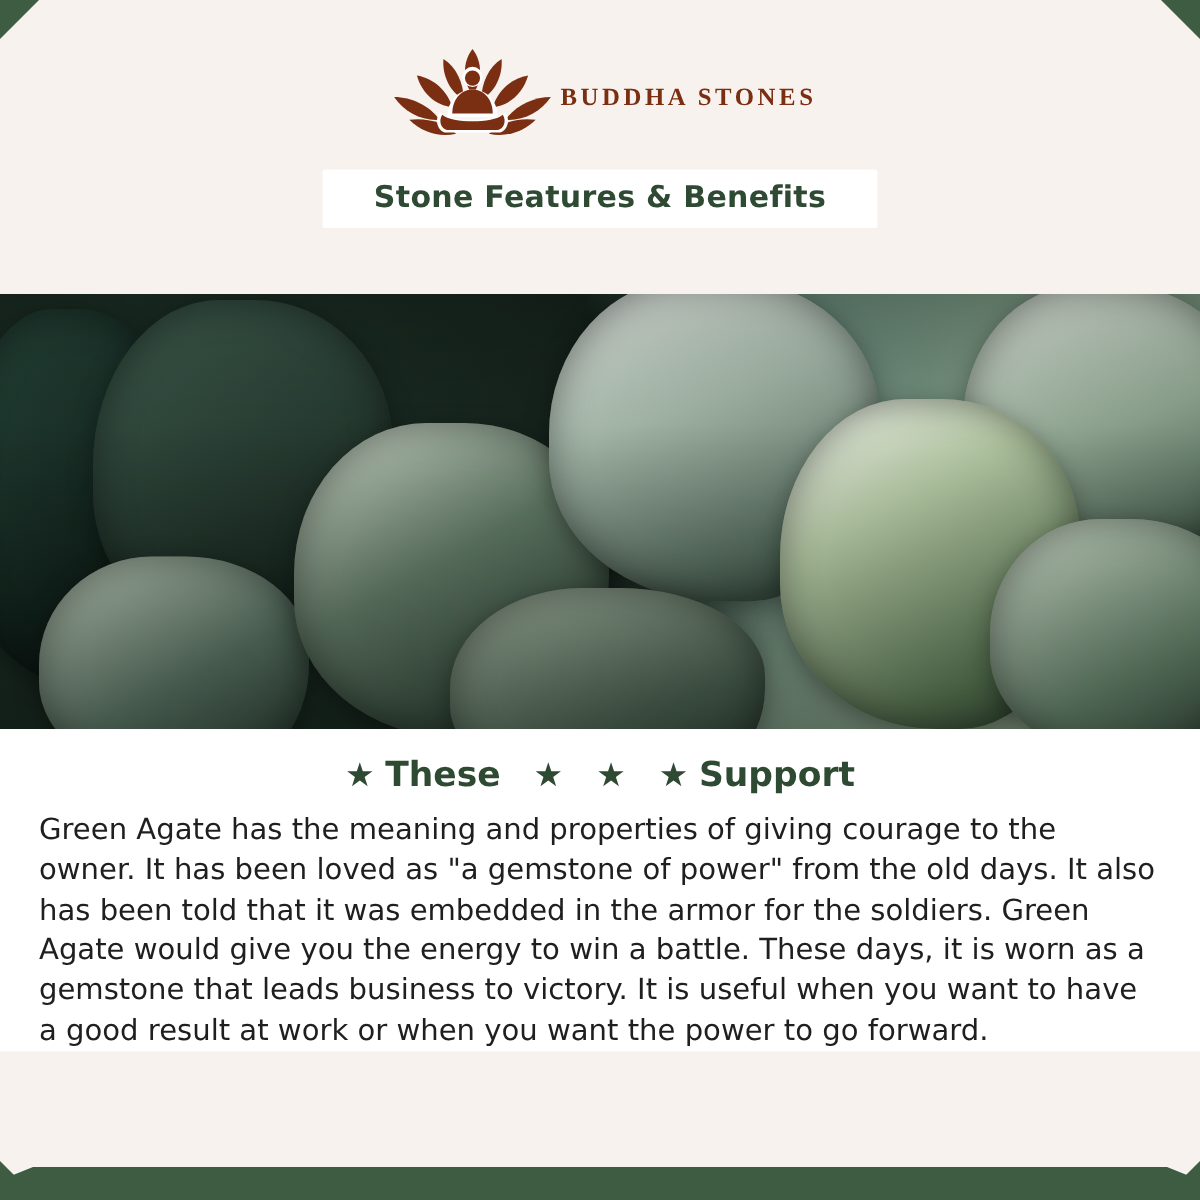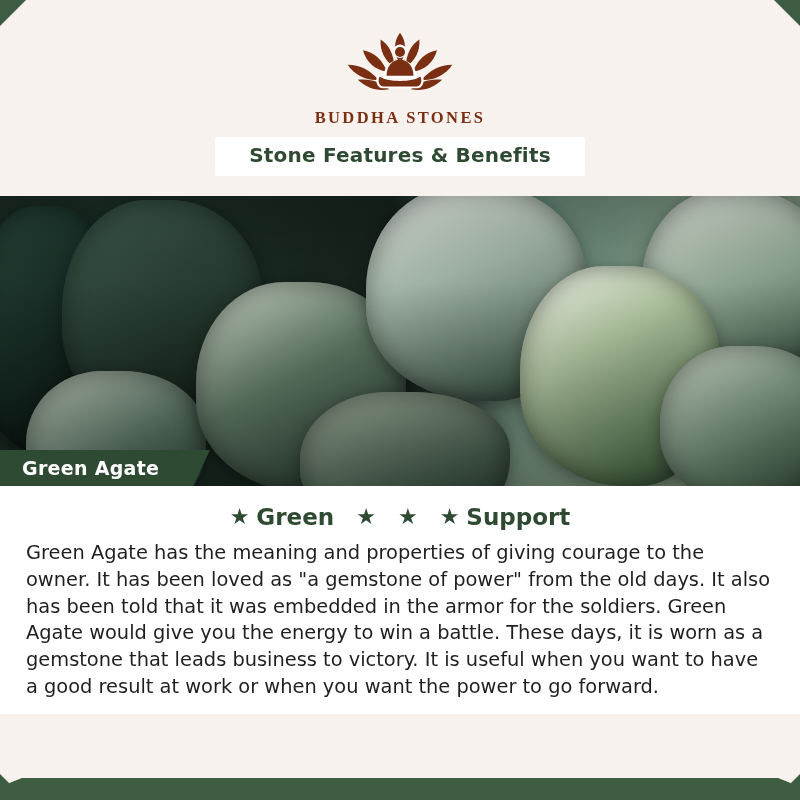--- a/index.html
+++ b/index.html
@@ -55,21 +55,21 @@
     position: relative;
     height: 196px;
     background: #f7f2ee;
     display: flex;
     flex-direction: column;
     align-items: center;
     z-index: 4;
   }
   .brand {
     display: flex;
-    flex-direction: column;
+    flex-direction: row;
     align-items: center;
     padding-top: 22px;
   }
   .brand-logo {
     width: 118px;
     height: 82px;
     display: block;
   }
   .brand-name {
     margin-top: 4px;
@@ -202,21 +202,21 @@
     font-weight: bold;
     font-size: 23px;
   }
 
   .description {
     color: #1f1f1f;
     font-family: "DejaVu Sans", sans-serif;
     font-size: 19.4px;
     line-height: 1.38;
     text-align: left;
-    padding: 2px 2px 13px 2px;
+    padding: 2px 2px 0 2px;
   }
 
   
   .footer {
     position: absolute;
     left: 0;
     bottom: 0;
     width: 800px;
     height: 56px;
     background: #f7f2ee;
@@ -284,30 +284,27 @@
     <div class="stone s2"></div>
     <div class="stone s8"></div>
     <div class="stone s3"></div>
     <div class="stone s4"></div>
     <div class="stone s6"></div>
     <div class="stone s5"></div>
     <div class="stone s7"></div>
     <div class="stone s9"></div>
     <div class="photo-veil"></div>
 
-    <div class="name-tag">
-      <span class="name-tag-text">Green Agate</span>
-    </div>
   </div>
 
   <div class="body-block">
     <div class="benefits">
       <div class="benefit">
         <span class="star">★</span>
-        <span class="label">Green</span>
+        <span class="label">These</span>
       </div>
       <div class="benefit">
         <span class="star">★</span>
       </div>
       <div class="benefit">
         <span class="star">★</span>
       </div>
       <div class="benefit">
         <span class="star">★</span>
         <span class="label">Support</span>

